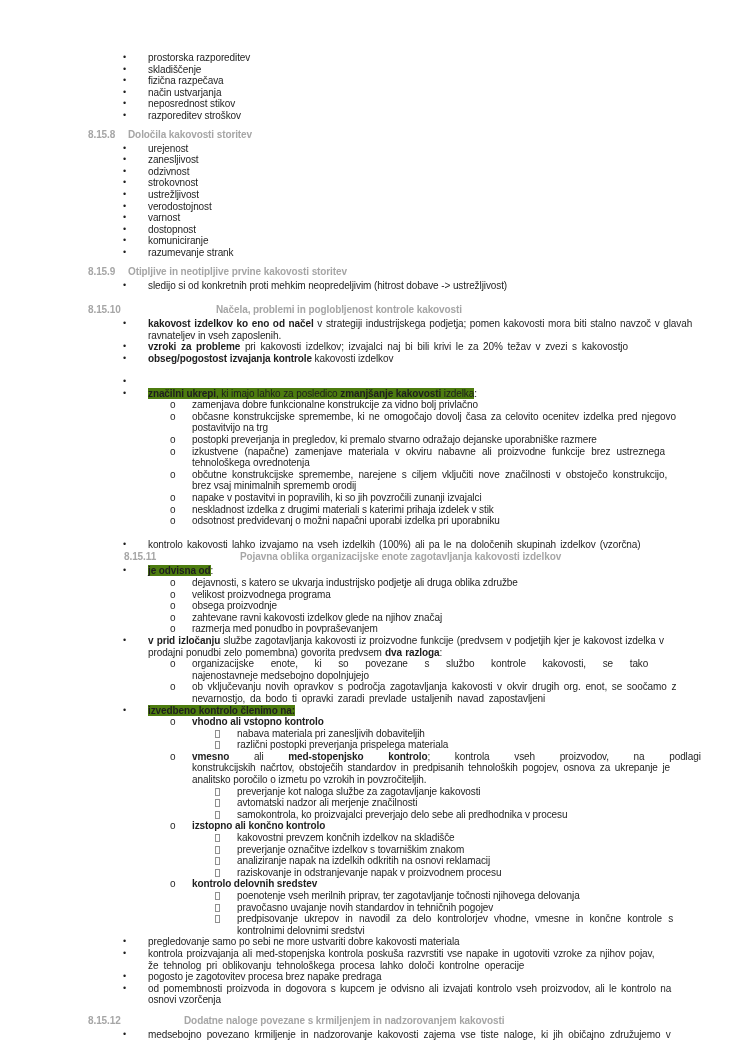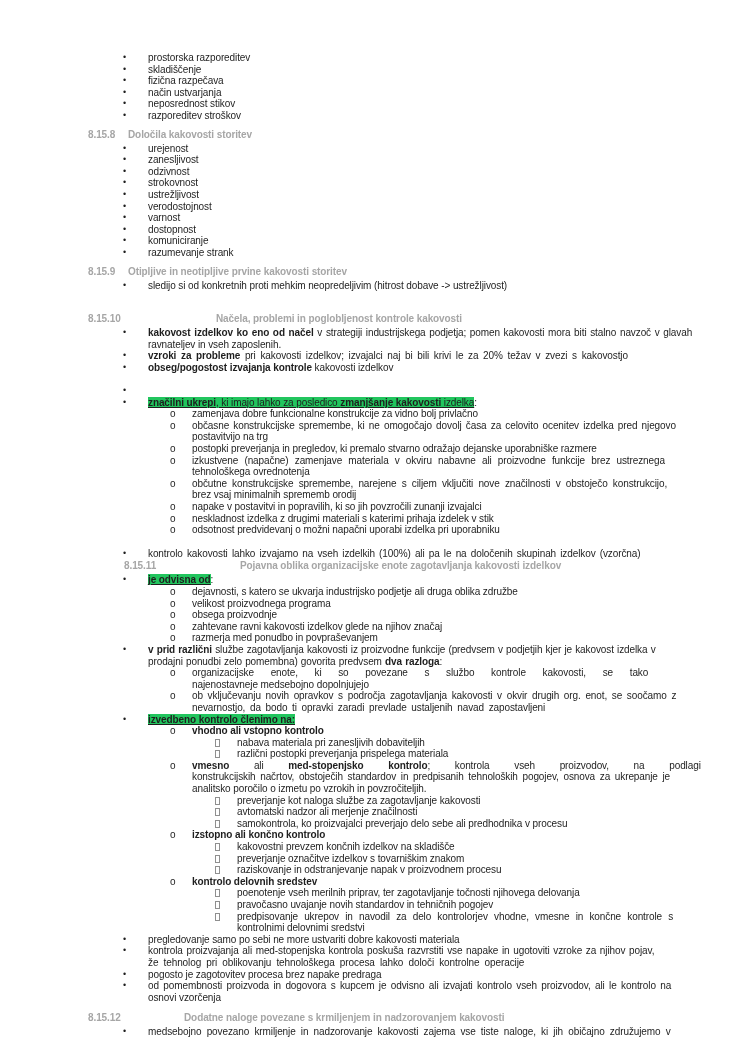--- a/index.html
+++ b/index.html
@@ -14,27 +14,27 @@
   .l2{padding-left:192px;}
   .l3{padding-left:237px;}
   .marker{position:absolute;color:#1e1e1e;}
   .l1>.marker{left:123px;}
   .l2>.marker{left:170px;}
   .l3>.marker{left:215px;top:1px;}
   .m1{font-size:9px;}
   .tofu{display:inline-block;width:5px;height:8px;border:1px solid #8f8f8f;box-sizing:border-box;background:#fff;}
   .line{white-space:nowrap;}
   .b{font-weight:bold;}
-  .h{background-color:#22c55e;text-decoration:underline;}
+  .h{background-color:#4d7c0f;}
   .heading{position:relative;height:12px;font-weight:bold;color:#a6a6a6;}
   .heading .num{position:absolute;left:88px;white-space:nowrap;}
   .heading .title{position:absolute;white-space:nowrap;}
   .h0{margin-top:7px;margin-bottom:2px;}
   .h1{margin-top:7px;margin-bottom:2px;}
-  .h2{margin-top:22px;margin-bottom:2px;}
+  .h2{margin-top:13px;margin-bottom:2px;}
   .h3{margin-top:1px;margin-bottom:2px;margin-left:36px;}
   .h4{margin-top:9px;margin-bottom:2px;}
   .h0 .title,.h1 .title{left:128px;}
   .h2 .title{left:216px;}
   .h3 .title{left:204px;}
   .h4 .title{left:184px;}
   .gap{height:11.6px;}
 </style>
 </head>
 <body>
@@ -277,21 +277,21 @@
     </div>
     <div class="item l2">
       <span class="marker m2">o</span>
       <div>
         <div class="line"><span class="">razmerja med ponudbo in povpraševanjem</span></div>
       </div>
     </div>
     <div class="item l1">
       <span class="marker m1">•</span>
       <div>
-        <div class="line" style="word-spacing: 0.5px;"><span class="b ">v prid različni</span><span class=""> službe zagotavljanja kakovosti iz proizvodne funkcije (predvsem v podjetjih kjer je kakovost izdelka v</span></div>
+        <div class="line" style="word-spacing: 0.5px;"><span class="b ">v prid izločanju</span><span class=""> službe zagotavljanja kakovosti iz proizvodne funkcije (predvsem v podjetjih kjer je kakovost izdelka v</span></div>
         <div class="line" style="word-spacing: 0.5px;"><span class="">prodajni ponudbi zelo pomembna) govorita predvsem </span><span class="b ">dva razloga</span><span class="">:</span></div>
       </div>
     </div>
     <div class="item l2">
       <span class="marker m2">o</span>
       <div>
         <div class="line" style="word-spacing: 14px;"><span class="">organizacijske enote, ki so povezane s službo kontrole kakovosti, se tako</span></div>
         <div class="line"><span class="">najenostavneje medsebojno dopolnjujejo</span></div>
       </div>
     </div>
@@ -365,20 +365,23 @@
       </div>
     </div>
     <div class="item l3">
       <span class="marker m3"><span class="tofu"></span></span>
       <div>
         <div class="line"><span class="">preverjanje označitve izdelkov s tovarniškim znakom</span></div>
       </div>
     </div>
     <div class="item l3">
       <span class="marker m3"><span class="tofu"></span></span>
+      <div>
+        <div class="line"><span class="">analiziranje napak na izdelkih odkritih na osnovi reklamacij</span></div>
+      </div>
     </div>
     <div class="item l3">
       <span class="marker m3"><span class="tofu"></span></span>
       <div>
         <div class="line"><span class="">raziskovanje in odstranjevanje napak v proizvodnem procesu</span></div>
       </div>
     </div>
     <div class="item l2">
       <span class="marker m2">o</span>
       <div>

